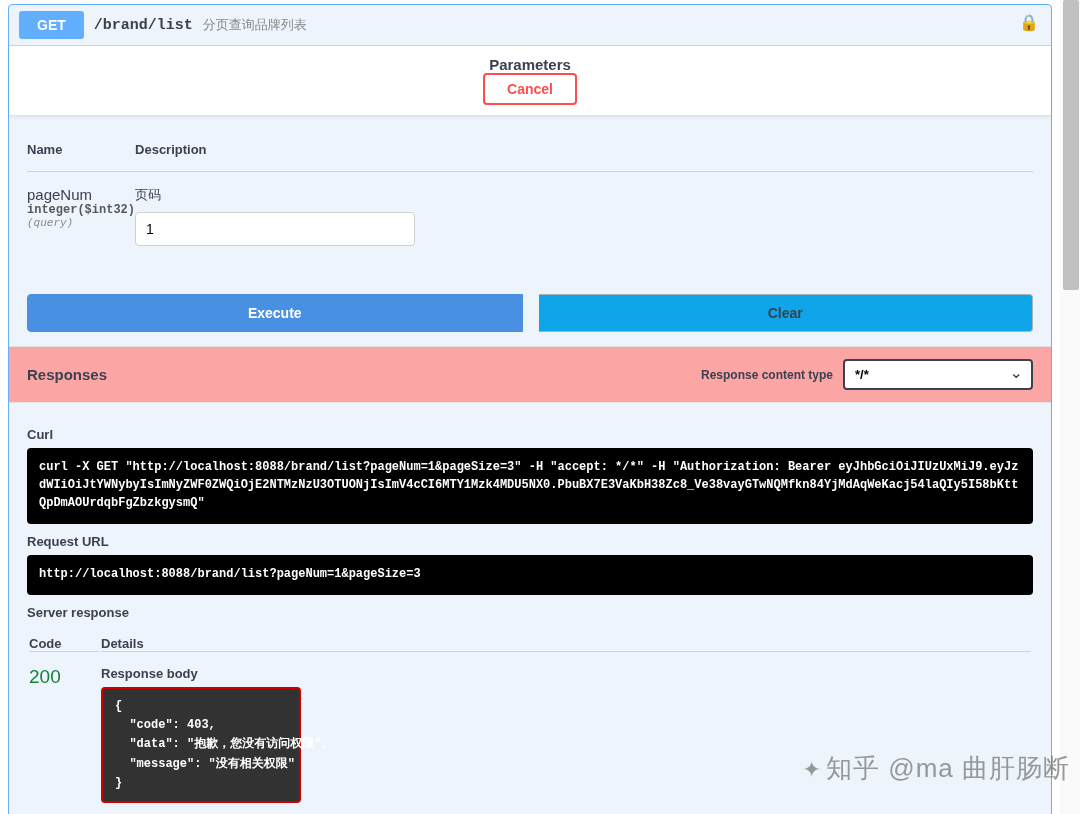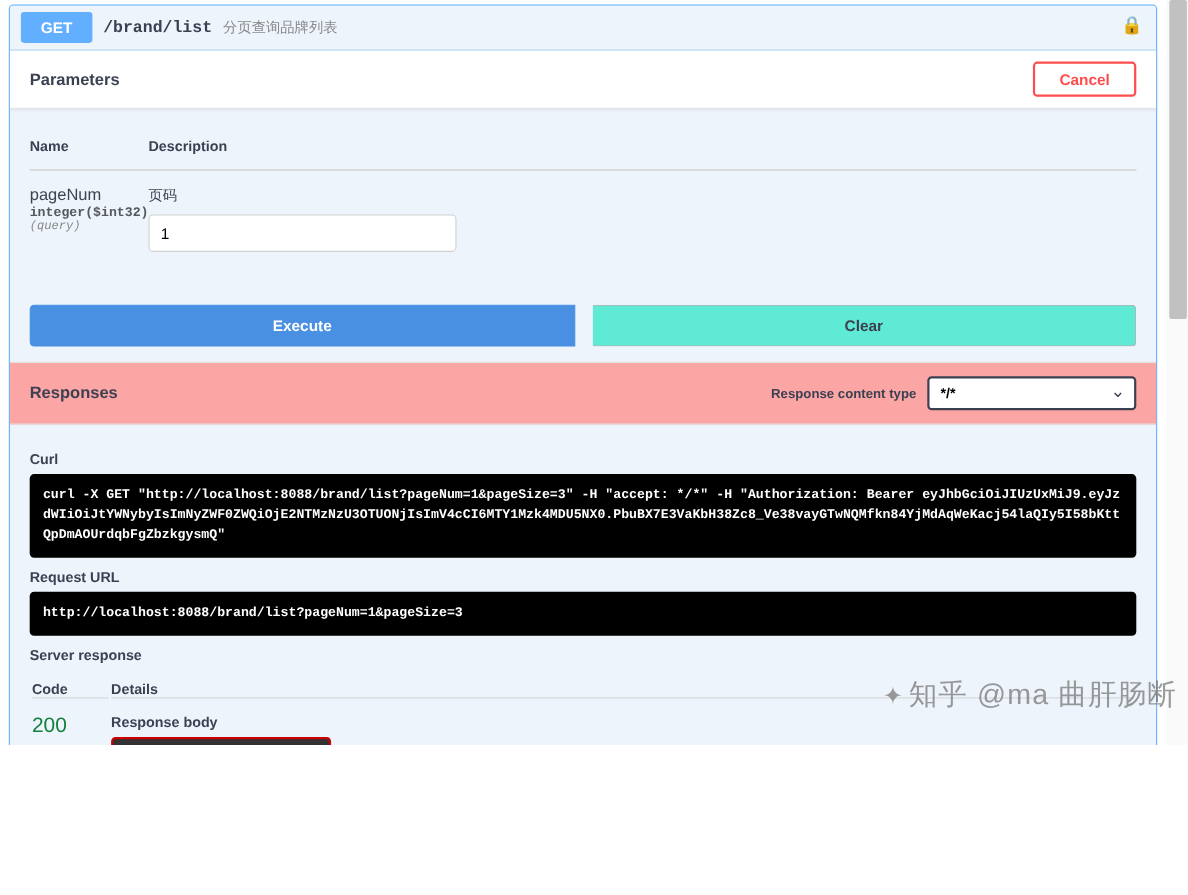--- a/index.html
+++ b/index.html
@@ -1,47 +1,47 @@
 <!DOCTYPE html>
 <html><head>
 <meta charset="utf-8">
 <style>
 * { box-sizing: border-box; margin: 0; padding: 0; }
 body { font-family: -apple-system, BlinkMacSystemFont, "Segoe UI", sans-serif; background: #fff; color: #3b4151; font-size: 14px; }
-.page { width: 1080px; height: 677px; position: relative; overflow: hidden; }
+.page { width: 1080px; height: 814px; position: relative; overflow: hidden; }
 .scroll-area { width: 1060px; height: 814px; overflow-y: auto; padding: 0 8px 8px 8px; }
 .scrollbar-stub { position: absolute; right: 0; top: 0; width: 20px; height: 814px; background: #fafafa; }
 .scrollbar-thumb { position: absolute; right: 1px; top: 0; width: 16px; height: 290px; background: #c1c1c1; border-radius: 2px; }
 
 .opblock { border: 1px solid #61affe; border-radius: 4px; background: #eef4fc; margin-top: 4px; }
 .opblock-summary { display: flex; align-items: center; padding: 6px 10px; border-bottom: 1px solid #b8d8f5; position: relative; }
 .method-badge { background: #61affe; color: #fff; font-weight: 700; font-size: 14px; padding: 6px 18px; border-radius: 3px; margin-right: 10px; }
 .op-path { font-family: "Courier New", monospace; font-weight: 700; font-size: 15px; color: #3b4151; margin-right: 10px; }
 .op-desc { color: #888; font-size: 13px; }
 .lock-icon { position: absolute; right: 12px; top: 8px; font-size: 16px; color: #333; }
 
-.section-header { display: flex; justify-content: space-between; align-items: center; padding: 10px 18px; background: #fff; border-bottom: 1px solid #e2e2e2; }
+.section-header { display: flex; justify-content: space-between; align-items: center; padding: 10px 18px; background: #fff; border-bottom: 1px solid #e2e2e2; flex-direction: column; }
 .section-header.shadowed { box-shadow: 0 1px 3px rgba(0,0,0,0.08); }
 .section-title { font-weight: 700; font-size: 15px; color: #3b4151; }
 .cancel-btn { border: 2px solid #ff4d4d; color: #ff4d4d; background: #fff; font-weight: 700; padding: 6px 22px; border-radius: 4px; cursor: pointer; font-size: 14px; }
 
 .params-body { padding: 18px; }
 .params-table { width: 100%; border-collapse: collapse; }
 .params-table th { text-align: left; font-weight: 700; font-size: 13px; color: #3b4151; padding: 8px 6px 14px 0; border-bottom: 1px solid #d4d4d4; }
 .params-table td { vertical-align: top; padding: 14px 0 10px 0; }
 .col-name { width: 85px; }
 .param-name { font-size: 15px; color: #3b4151; }
 .param-type { font-family: "Courier New", monospace; font-size: 12px; font-weight: 700; color: #55595e; }
 .param-in { font-family: "Courier New", monospace; font-size: 11px; font-style: italic; color: #888; }
 .param-desc-text { font-size: 13px; margin-bottom: 8px; }
 .param-input { width: 280px; padding: 8px 10px; border: 1px solid #d0d0d0; border-radius: 4px; font-size: 14px; }
 
 .btn-row { display: flex; gap: 16px; margin: 20px 18px 14px 18px; }
 .execute-btn { flex: 1; background: #4990e2; color: #fff; font-weight: 700; font-size: 14px; padding: 10px 0; border: 1px solid #4990e2; border-radius: 4px 0 0 4px; cursor: pointer; }
-.clear-btn { flex: 1; background: #5eead4; color: #3b4151; font-weight: 700; font-size: 14px; padding: 10px 0; border: 1px solid #b0b0b0; border-left: none; border-radius: 0 4px 4px 0; cursor: pointer; }
+.clear-btn { flex: 1; background: #0ea5e9; color: #3b4151; font-weight: 700; font-size: 14px; padding: 10px 0; border: 1px solid #b0b0b0; border-left: none; border-radius: 0 4px 4px 0; cursor: pointer; }
 
 .responses-header { display: flex; justify-content: space-between; align-items: center; padding: 12px 18px; background: #fca5a5; border-top: 1px solid #e2e2e2; border-bottom: 1px solid #e2e2e2; }
 .content-type-wrap { display: flex; align-items: center; gap: 10px; }
 .content-type-label { font-weight: 700; font-size: 12px; }
 .content-type-select { border: 2px solid #3b4151; border-radius: 4px; padding: 6px 36px 6px 10px; font-size: 13px; font-weight: 600; background: #fff; appearance: none; position: relative; min-width: 190px; }
 .select-wrap { position: relative; }
 .select-wrap::after { content: "⌄"; position: absolute; right: 10px; top: 4px; font-size: 16px; pointer-events: none; }
 
 .resp-body { padding: 14px 18px 30px 18px; }
 .sub-label { font-weight: 700; font-size: 13px; color: #3b4151; margin: 10px 0 6px 0; }

